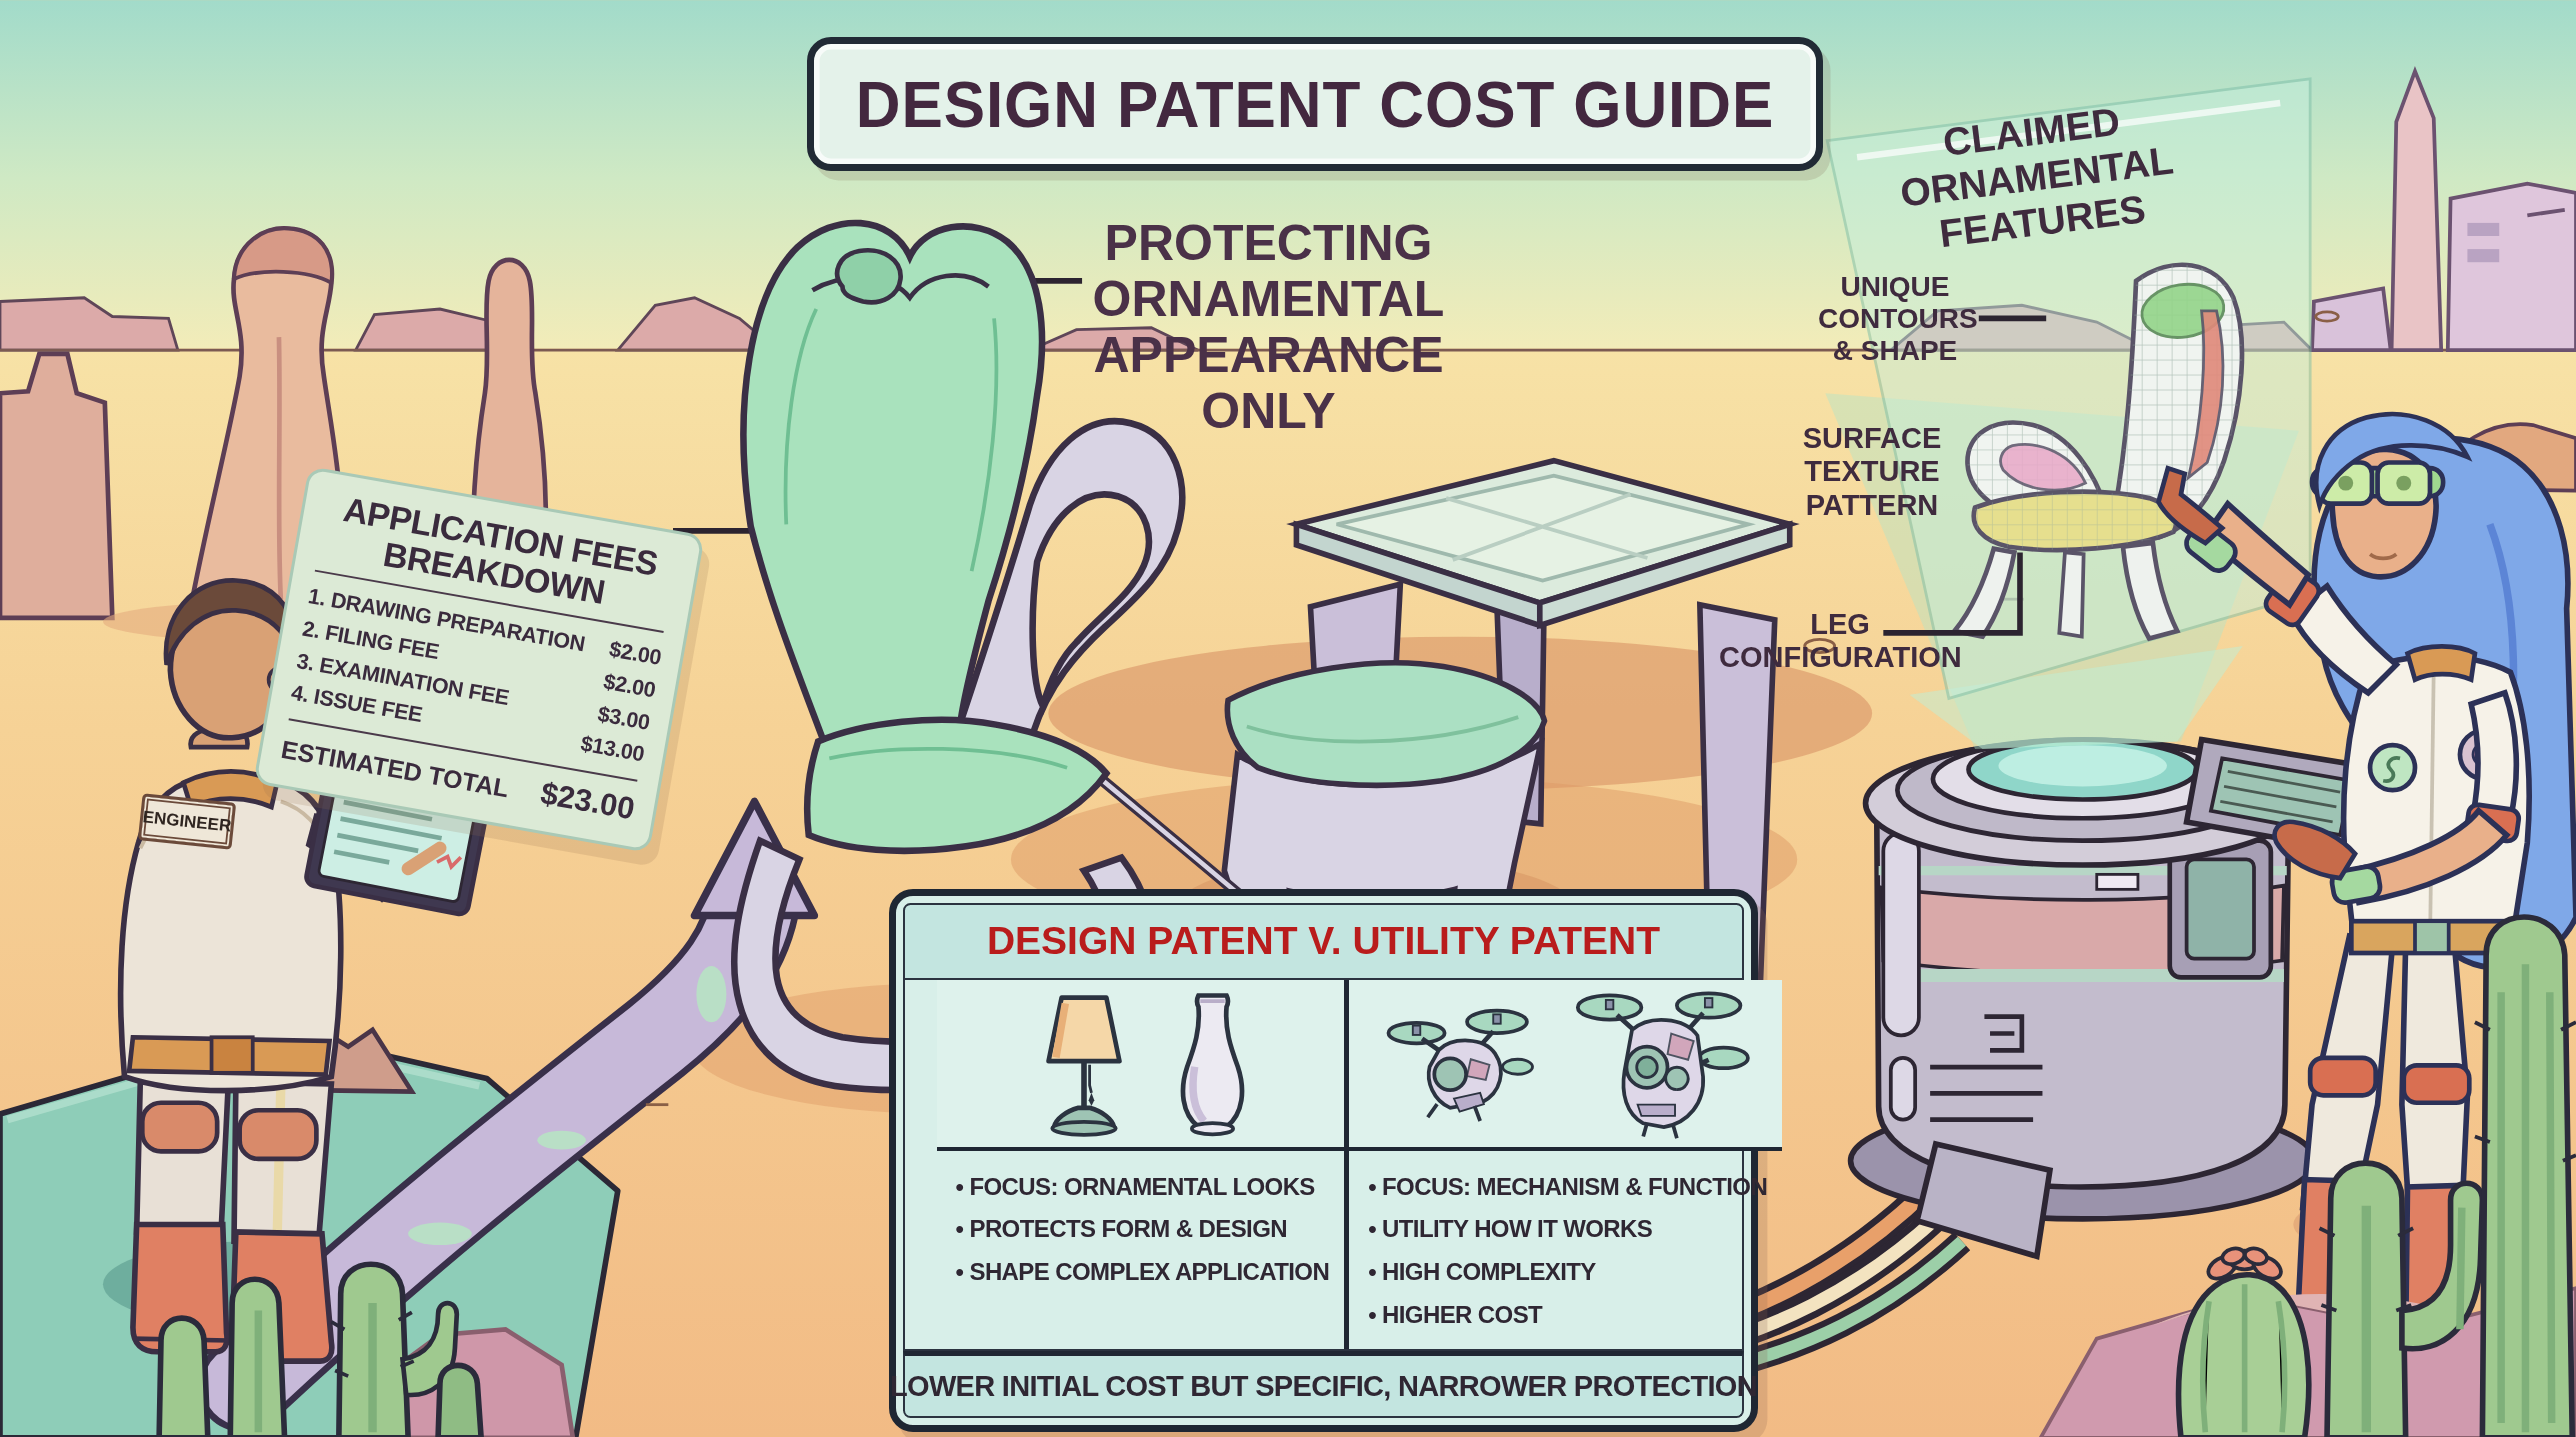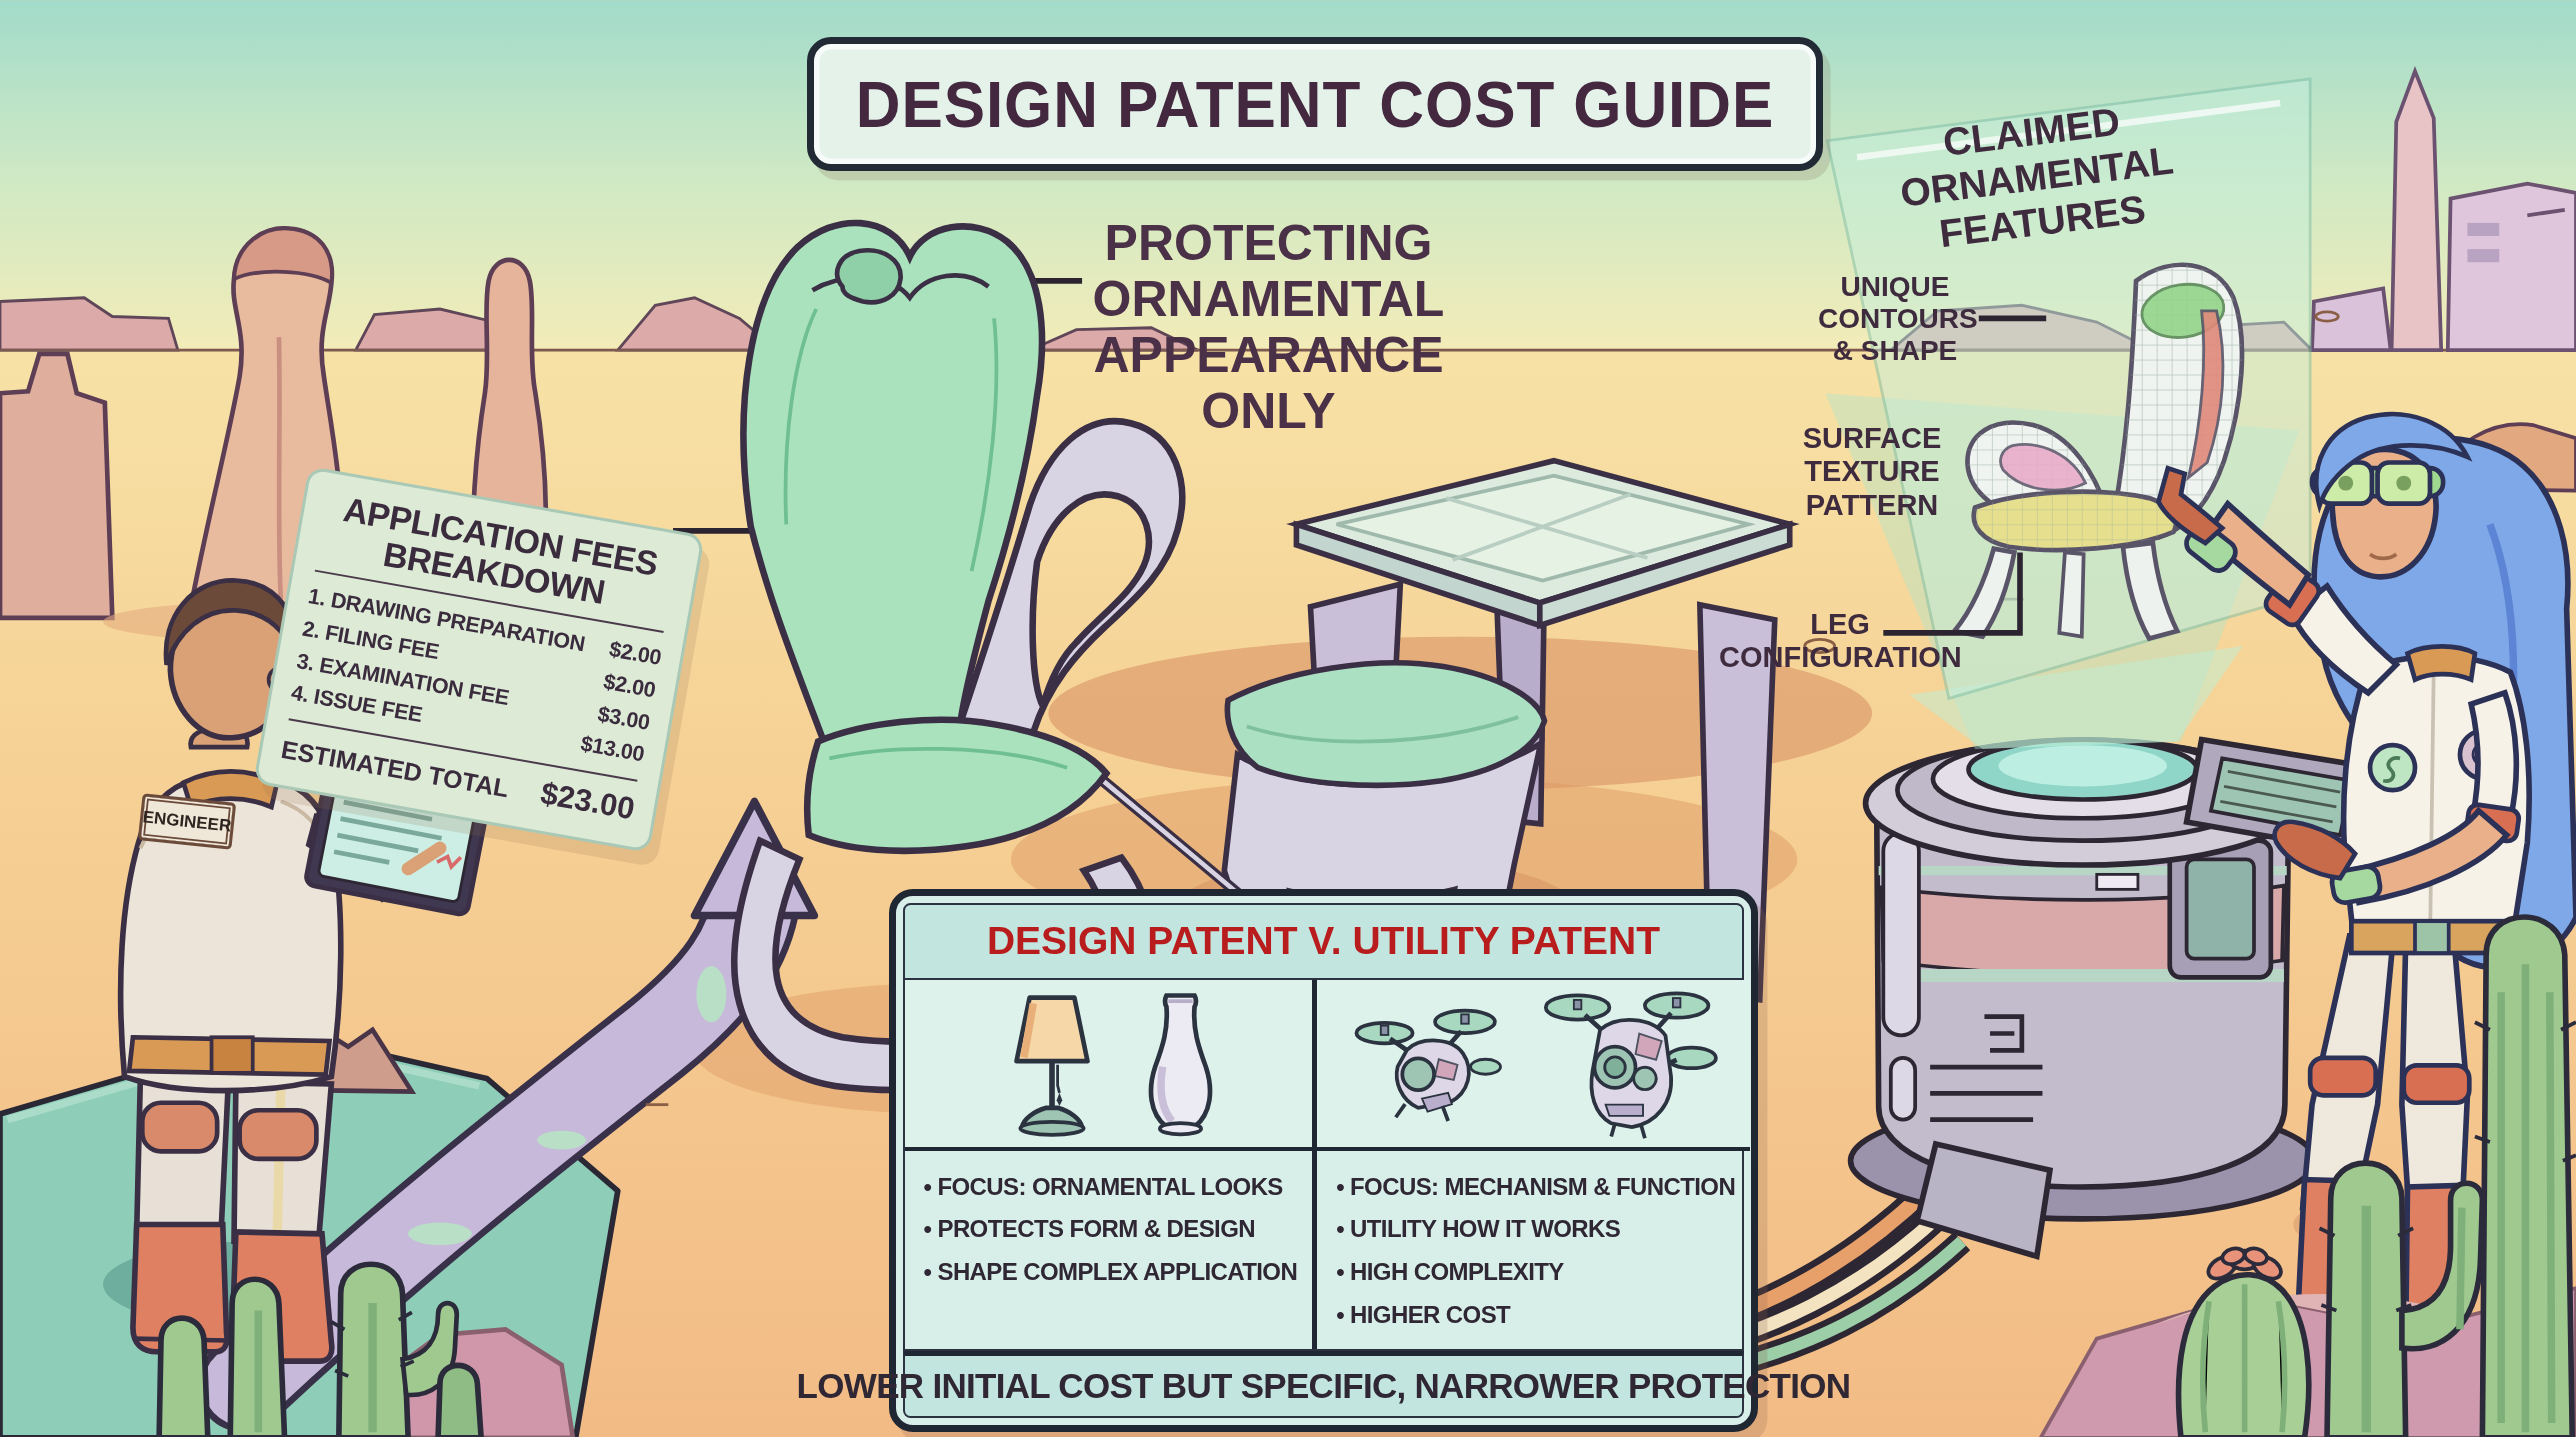--- a/index.html
+++ b/index.html
@@ -70,34 +70,34 @@
     box-shadow:9.4px 11.2px 0 rgba(140,100,80,.22);
     display:flex;flex-direction:column;box-sizing:border-box;padding:6.6px;
   }
   .cmp-header{
     background:#c3e5e0;border:2.8px solid #2b3340;border-radius:7.5px 7.5px 0 0;
     height:73px;display:flex;align-items:center;justify-content:center;flex:0 0 auto;
   }
   .cmp-header span{font-size:39px;font-weight:800;color:#b91c1c;letter-spacing:0;}
   .cmp-body{flex:1 1 auto;display:flex;border:2.8px solid #2b3340;border-top:none;}
   .cmp-col{flex:1 1 50%;display:flex;flex-direction:column;}
-  .cmp-col.left{border-right:5.6px solid #1f2733;}
+  .cmp-col.left{border-right:5.6px solid #1f2733;margin-left:32px;}
   .icon-zone{
     height:167px;flex:0 0 auto;background:#def2ec;border-bottom:4.7px solid #1f2733;
     display:flex;align-items:center;justify-content:center;gap:32px;
   }
   .bullets{padding:15px 15px 7.5px 19px;}
   .bullet-row{font-size:24px;font-weight:800;color:#2f2733;line-height:1.78;letter-spacing:-0.6px;white-space:nowrap;}
   .bullet-row::before{content:"• ";}
   .cmp-footer{
     flex:0 0 auto;height:60px;margin-top:0;
     background:#c3e5e0;border:2.8px solid #2b3340;border-top:5.6px solid #1f2733;border-radius:0 0 7.5px 7.5px;
     display:flex;align-items:center;justify-content:center;
   }
-  .cmp-footer span{font-size:35px;font-weight:800;color:#2f2733;letter-spacing:-0.7px;white-space:nowrap;}
+  .cmp-footer span{font-size:29px;font-weight:800;color:#2f2733;letter-spacing:-0.7px;white-space:nowrap;}
 </style>
 </head>
 <body>
 
 <svg id="scene" viewBox="0 0 2752 1536">
   <defs>
     <linearGradient id="sky" x1="0" y1="0" x2="0" y2="1">
       <stop offset="0" stop-color="#a2dbca"></stop>
         <stop offset="0.5" stop-color="#cfe9c4"></stop>
         <stop offset="1" stop-color="#f4ecb8"></stop>

